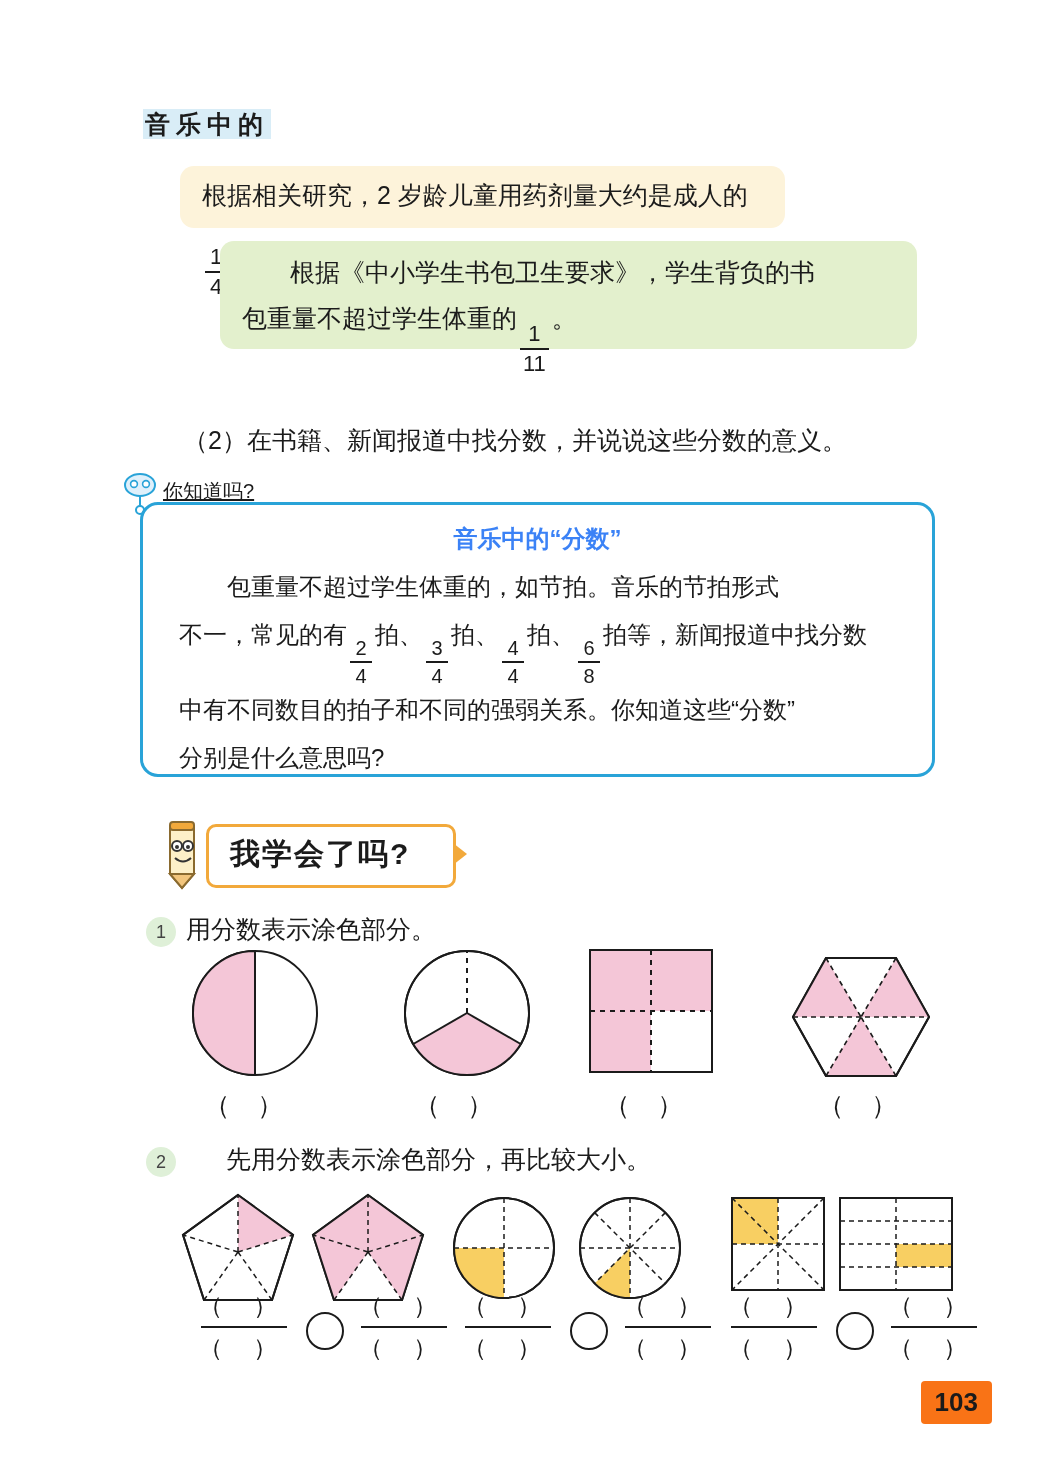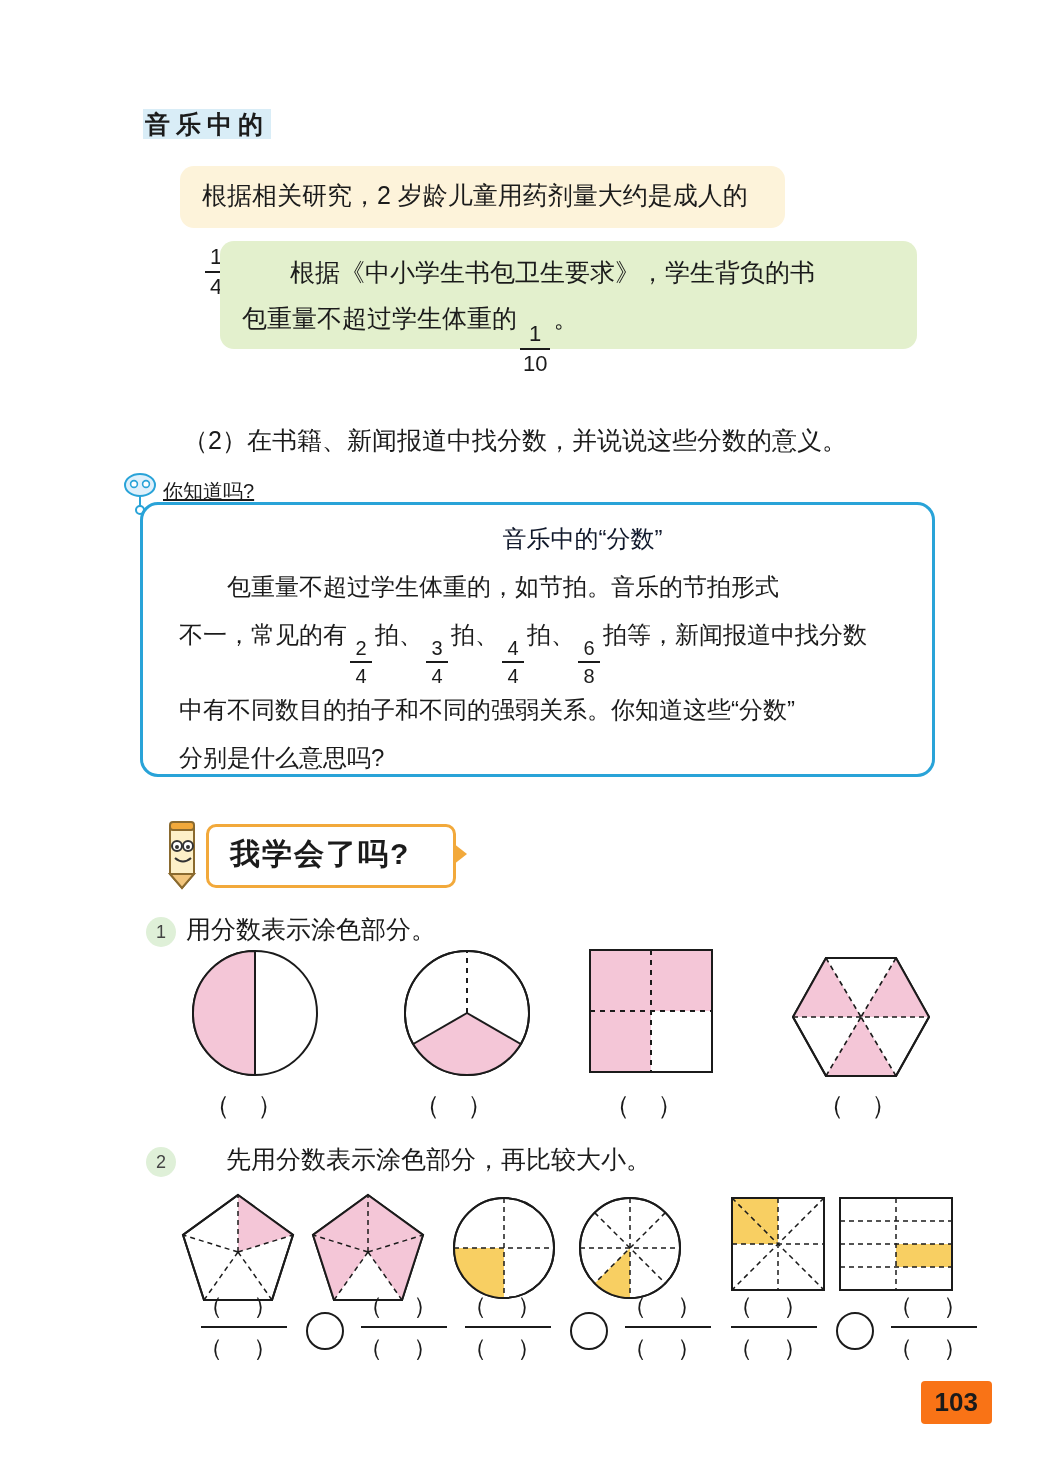--- a/index.html
+++ b/index.html
@@ -59,21 +59,21 @@
   }
   .dyk-icon{
     position:absolute;left:120px;top:472px;width:40px;height:46px;
   }
   .dyk-box{
     position:absolute;left:140px;top:502px;width:795px;height:275px;
     border:3px solid #29a3d8;border-radius:18px;box-sizing:border-box;
   }
   .dyk-title{
     position:absolute;left:0;top:18px;width:100%;text-align:center;
-    font-size:24px;font-weight:normal;color:#0f172a;padding-left:45px;
+    font-size:24px;font-weight:bold;color:#3b82f6;
   }
   .dyk-body{
     position:absolute;left:36px;top:58px;width:725px;
     font-size:24px;line-height:48px;color:#1b1b1b;
   }
 
   
   .banner{
     position:absolute;left:150px;top:818px;width:320px;height:72px;
   }
@@ -145,21 +145,21 @@
         <span class="den">4</span>
       </span><span>。</span>
   </div>
 
   <div class="infobox box-green">
     <div style="text-indent:48px;">根据《中小学生书包卫生要求》，学生背负的书</div>
     <div>
       <span>包重量不超过学生体重的</span><span class="frac">
           <span class="num">1</span>
           <span class="bar"></span>
-          <span class="den">10</span>
+          <span class="den">11</span>
         </span><span>。</span>
     </div>
   </div>
 
   <div class="qline" id="q2line">（2）在书籍、新闻报道中找分数，并说说这些分数的意义。</div>
 
   <div class="dyk-icon">
     <svg width="40" height="46" viewBox="0 0 40 46">
       <ellipse cx="20" cy="13" rx="15" ry="11" fill="#dff0fb" stroke="#29a3d8" stroke-width="2"></ellipse>
       <circle cx="14" cy="12" r="3.4" fill="#fff" stroke="#29a3d8" stroke-width="1.6"></circle>

